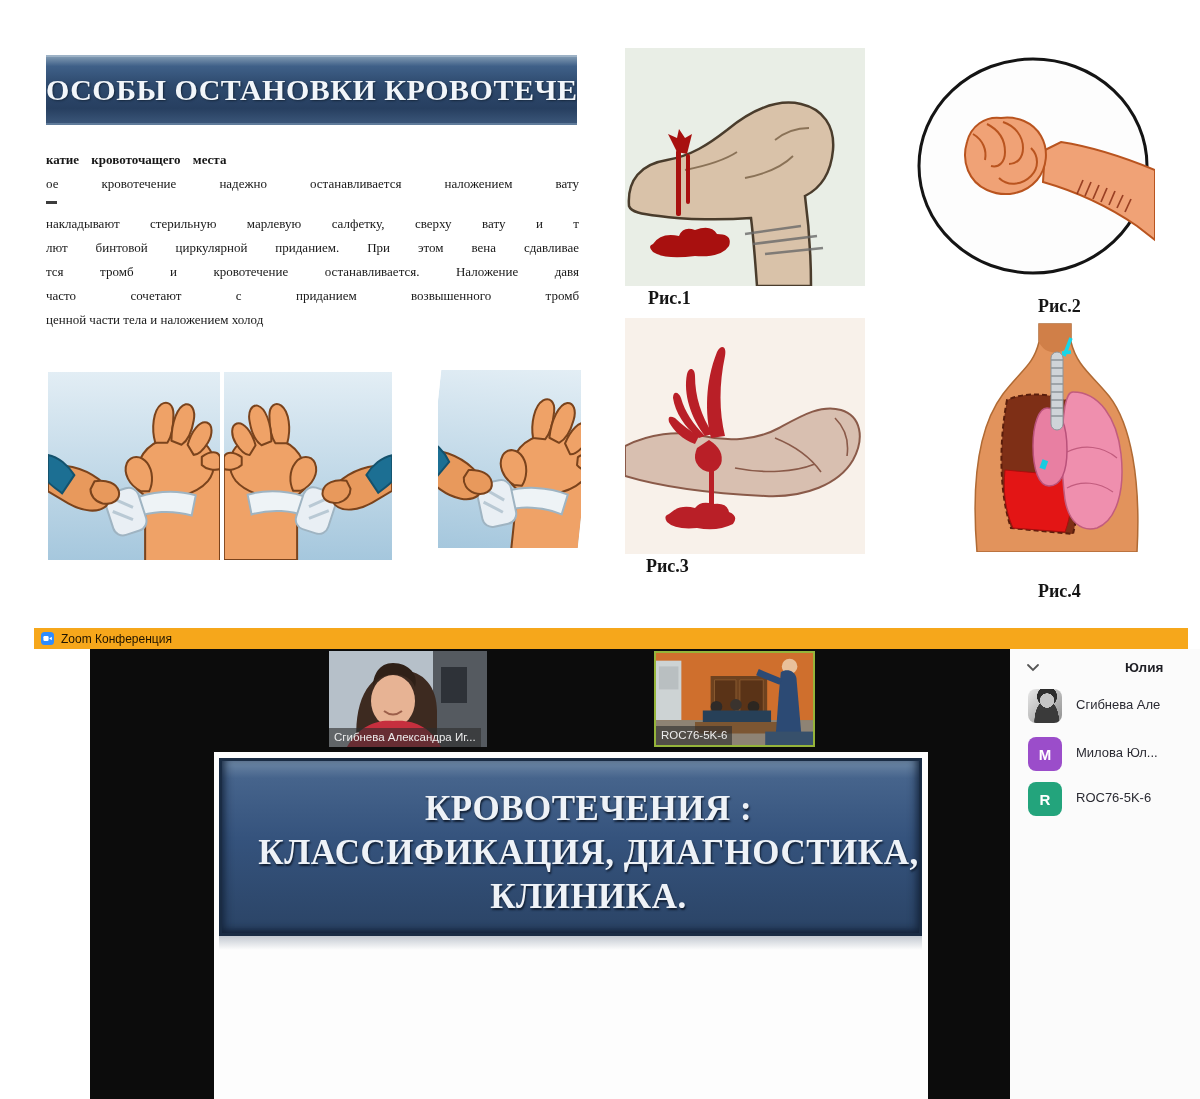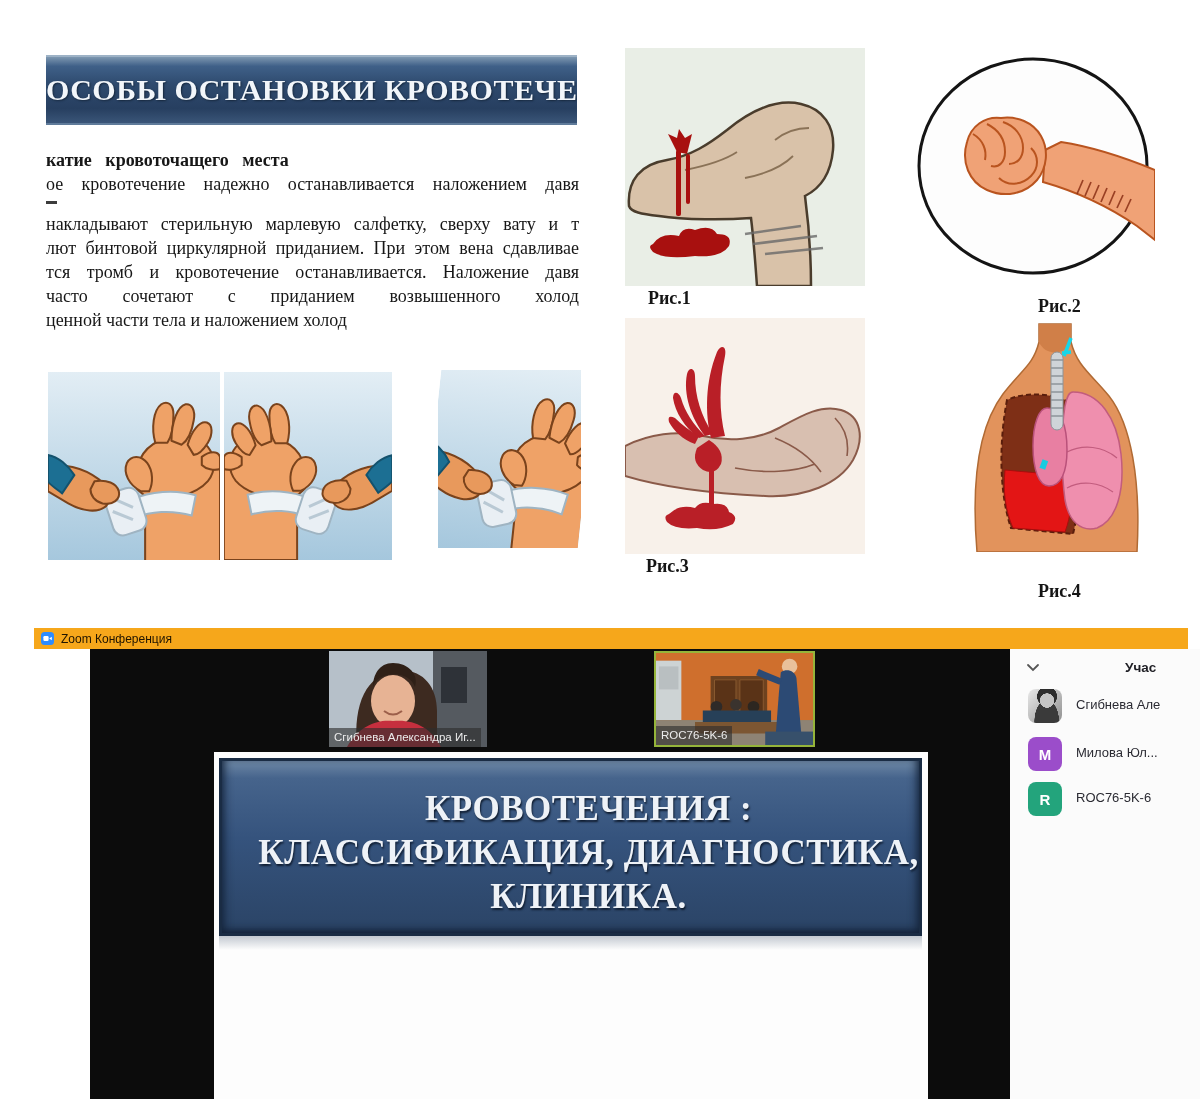--- a/index.html
+++ b/index.html
@@ -8,21 +8,21 @@
   .abs{position:absolute;}
 
   
   .doc-banner{left:46px;top:55px;width:531px;height:66px;
     background:linear-gradient(180deg,#7d97b0 0%,#3f6088 14%,#2e4a6e 42%,#273f60 78%,#3a5578 100%);
     border-top:2px solid #9db2c6;border-bottom:2px solid #5f7b9a;
     display:flex;align-items:center;overflow:hidden;}
   .doc-banner span{font-family:"Liberation Serif",serif;font-weight:bold;font-size:30px;
     color:#f2f6fa;white-space:nowrap;letter-spacing:.5px;text-shadow:1px 1px 2px #16273c;}
   .doc-text{left:46px;top:148px;width:533px;font-family:"Liberation Serif",serif;
-    font-size:18px;color:#171717;}
+    font-size:13px;color:#171717;}
   .doc-text .ln{height:24px;line-height:24px;white-space:nowrap;overflow:hidden;}
   .jst{text-align:justify;text-align-last:justify;white-space:normal!important;}
   .b{font-weight:bold;word-spacing:9px;}
   .frag{left:46px;top:201px;width:11px;height:3px;background:#3c3c3c;}
   .gap1{height:16px;}
   .figlabel{font-family:"Liberation Serif",serif;font-weight:bold;font-size:18px;color:#151515;}
 
   .band-panel{top:372px;height:188px;overflow:hidden;}
   .band-panel svg{width:100%;height:100%;display:block;}
 
@@ -98,26 +98,26 @@
     </symbol>
   </defs>
 </svg>
 
 <div class="abs doc-banner">
   <span>ОСОБЫ ОСТАНОВКИ КРОВОТЕЧЕНИЙ</span>
 </div>
 
 <div class="abs doc-text">
   <div class="ln b">катие  кровоточащего   места</div>
-  <div class="ln jst">ое кровотечение надежно останавливается наложением давя</div>
+  <div class="ln jst">ое кровотечение надежно останавливается наложением вату</div>
   <div class="gap1"></div>
   <div class="ln jst">накладывают стерильную марлевую салфетку, сверху вату и т</div>
   <div class="ln jst">лют бинтовой циркулярной приданием. При этом вена сдавливае</div>
   <div class="ln jst">тся тромб и кровотечение останавливается. Наложение давя</div>
-  <div class="ln jst">часто сочетают с приданием возвышенного холод</div>
+  <div class="ln jst">часто сочетают с приданием возвышенного тромб</div>
   <div class="ln">ценной части тела и наложением холод</div>
 </div>
 <div class="abs frag"></div>
 
 <div class="abs band-panel" style="left:48px;width:172px;">
   <svg>
       <use href="#sym-bandage"></use>
     </svg>
 </div>
 <div class="abs band-panel" style="left:224px;width:168px;">
@@ -266,21 +266,21 @@
       <div>КЛИНИКА.</div>
     </div>
     <div class="slide-shadow"></div>
   </div>
 </div>
 
 <div class="abs pp">
   <svg class="pp-chevron" viewBox="0 0 16 16">
     <path d="M3,6 L8,11 L13,6" stroke="#555" stroke-width="1.8" fill="none" stroke-linecap="round"></path>
   </svg>
-  <span class="pp-header">Учас</span>
+  <span class="pp-header">Юлия</span>
 
   <div class="pp-item" style="top:40px;">
     <div class="pp-av photo"></div>
     <span class="pp-name">Сгибнева Але</span>
   </div>
   <div class="pp-item" style="top:88px;">
     <div class="pp-av" style="background:#9b4dca">
       <span>M</span>
     </div>
     <span class="pp-name">Милова Юл...</span>

